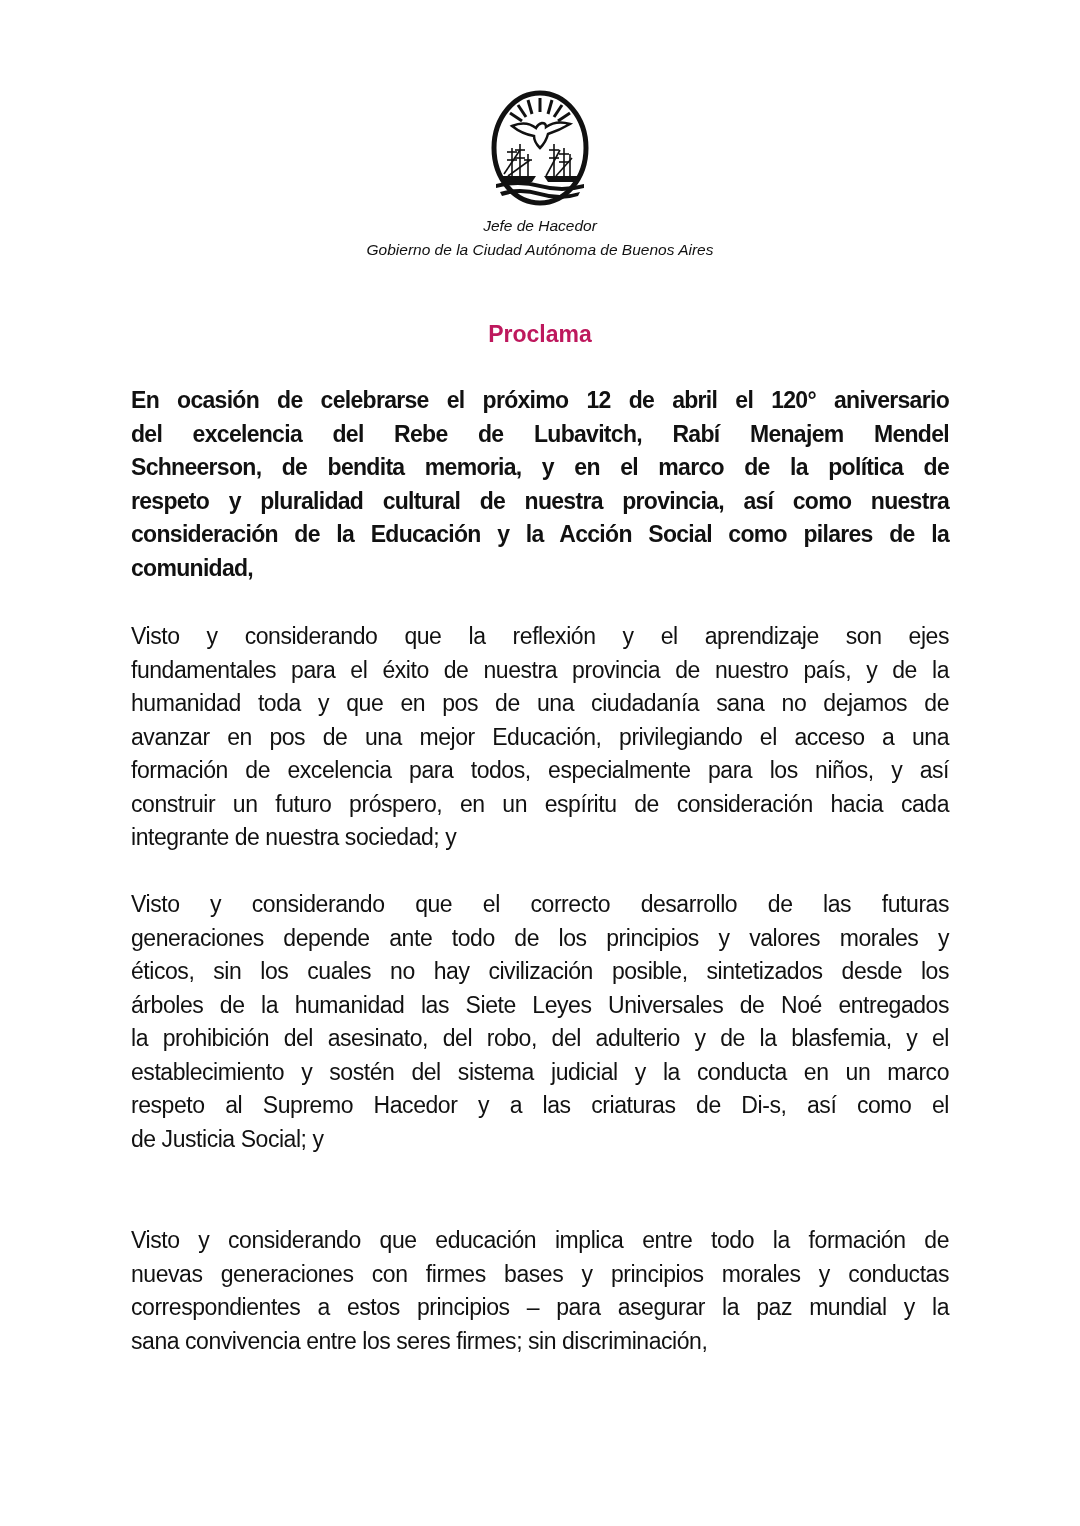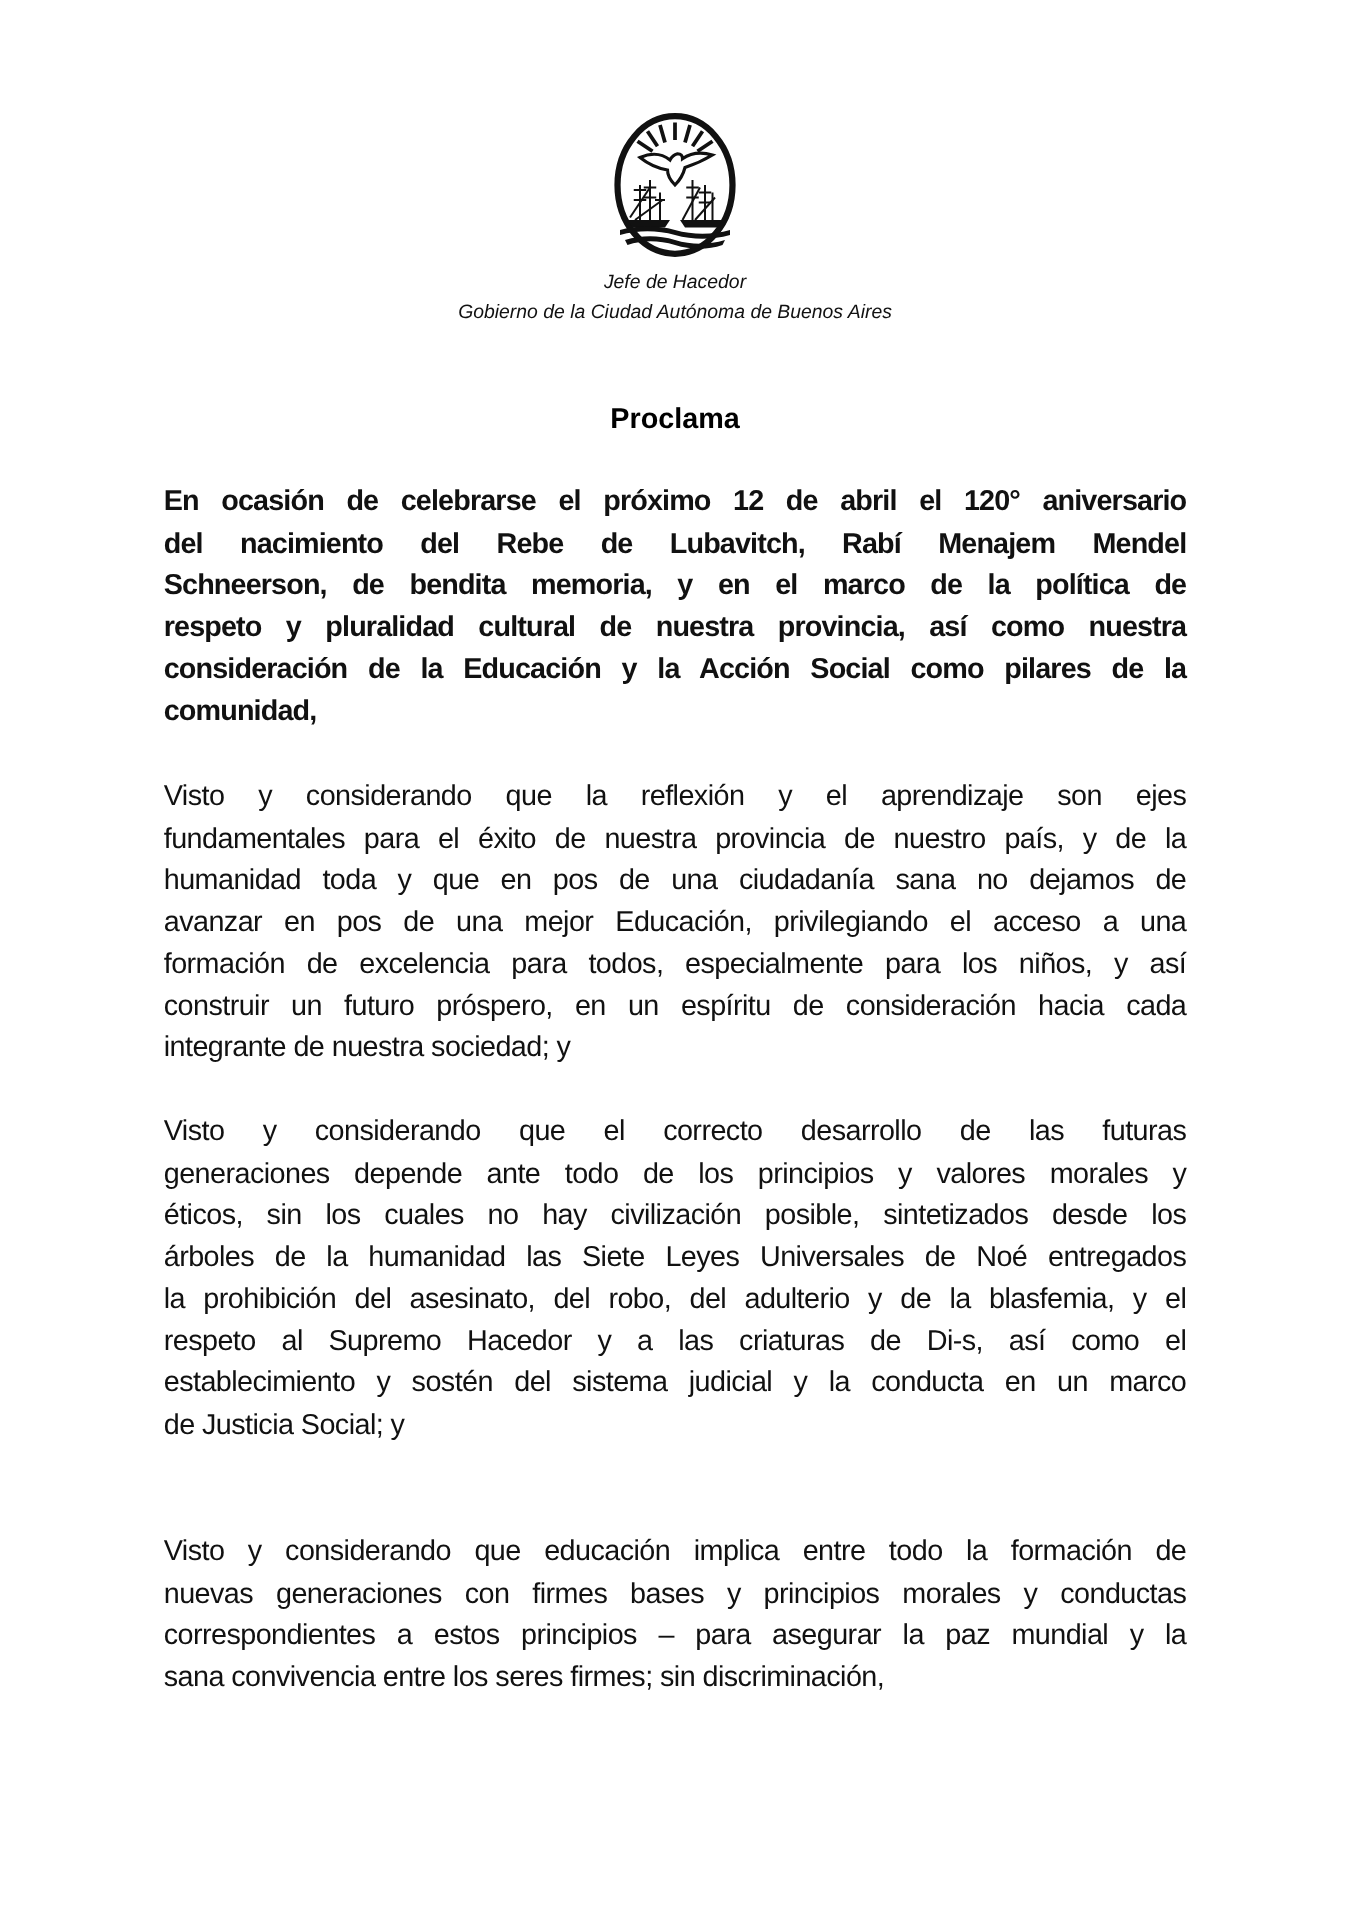--- a/index.html
+++ b/index.html
@@ -34,21 +34,21 @@
     .hl1 { top: 217px; }
     .hl2 { top: 241px; }
     .title {
       position: absolute;
       left: 0;
       width: 1080px;
       top: 321px;
       text-align: center;
       font-weight: bold;
       font-size: 23px;
-      color: #000000;
+      color: #be185d;
     }
     .para {
       position: absolute;
       left: 131px;
       width: 818px;
       font-size: 23px;
       line-height: 33.5px;
     }
     .para .line {
       display: block;
@@ -124,21 +124,21 @@
   </svg>
 </div>
 
 <div class="header-line hl1">Jefe de Hacedor</div>
 <div class="header-line hl2">Gobierno de la Ciudad Autónoma de Buenos Aires</div>
 
 <div class="title">Proclama</div>
 
 <div class="para bold condensed p0">
   <span class="line">En ocasión de celebrarse el próximo 12 de abril el 120° aniversario</span>
-  <span class="line">del nacimiento del Rebe de Lubavitch, Rabí Menajem Mendel</span>
+  <span class="line">del excelencia del Rebe de Lubavitch, Rabí Menajem Mendel</span>
   <span class="line">Schneerson, de bendita memoria, y en el marco de la política de</span>
   <span class="line">respeto y pluralidad cultural de nuestra provincia, así como nuestra</span>
   <span class="line">consideración de la Educación y la Acción Social como pilares de la</span>
   <span class="line last">comunidad,</span>
 </div>
 
 <div class="para condensed p1">
   <span class="line">Visto y considerando que la reflexión y el aprendizaje son ejes</span>
   <span class="line">fundamentales para el éxito de nuestra provincia de nuestro país, y de la</span>
   <span class="line">humanidad toda y que en pos de una ciudadanía sana no dejamos de</span>
@@ -147,22 +147,22 @@
   <span class="line">construir un futuro próspero, en un espíritu de consideración hacia cada</span>
   <span class="line last">integrante de nuestra sociedad; y</span>
 </div>
 
 <div class="para condensed p2">
   <span class="line">Visto y considerando que el correcto desarrollo de las futuras</span>
   <span class="line">generaciones depende ante todo  de los principios y valores morales y</span>
   <span class="line">éticos, sin los cuales no hay civilización posible, sintetizados desde los</span>
   <span class="line">árboles de la humanidad  las Siete Leyes Universales de Noé entregados</span>
   <span class="line">la prohibición del asesinato, del robo, del adulterio y de la blasfemia, y el</span>
+  <span class="line">establecimiento y sostén del sistema judicial y la conducta en un marco</span>
   <span class="line">respeto al Supremo Hacedor y a las criaturas de Di-s, así como el</span>
-  <span class="line">establecimiento y sostén del sistema judicial y la conducta en un marco</span>
   <span class="line last">de Justicia Social; y</span>
 </div>
 
 <div class="para condensed p3">
   <span class="line">Visto y considerando que educación implica entre todo la formación de</span>
   <span class="line">nuevas generaciones con firmes bases y principios morales y conductas</span>
   <span class="line">correspondientes a estos principios – para asegurar la paz mundial y la</span>
   <span class="line last">sana convivencia entre los seres firmes; sin discriminación,</span>
 </div>
 

